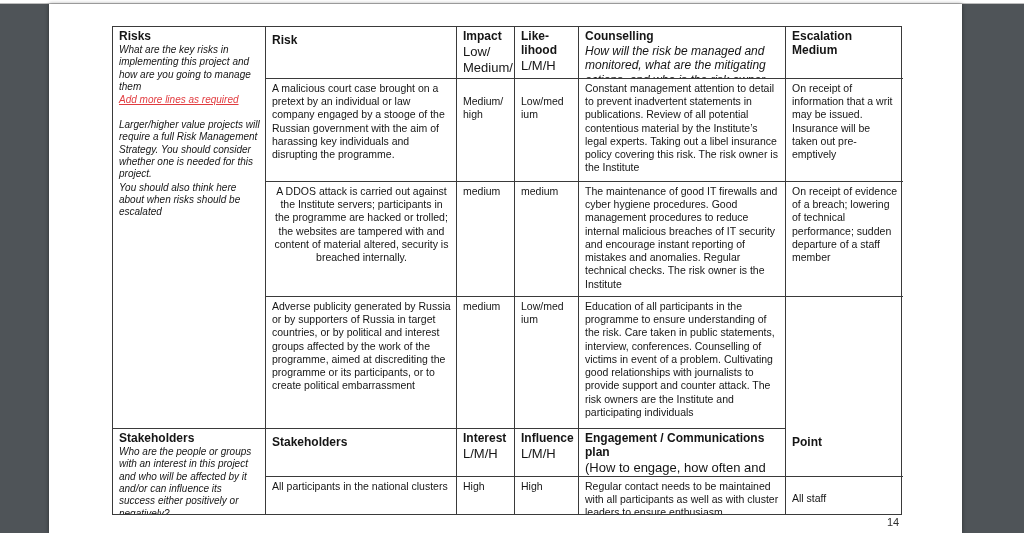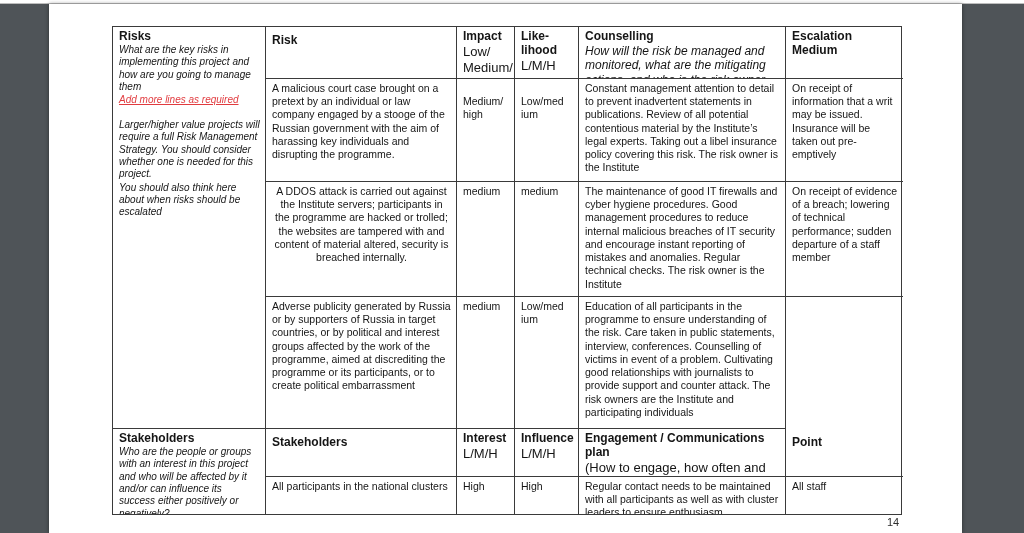--- a/index.html
+++ b/index.html
@@ -187,21 +187,21 @@
       </div>
       <div class="cell data br" style="grid-column:3; grid-row:6;">
         <span>High</span>
       </div>
       <div class="cell data br" style="grid-column:4; grid-row:6;">
         <span>High</span>
       </div>
       <div class="cell data br" style="grid-column:5; grid-row:6;">
         <span>Regular contact needs to be maintained with all participants as well as with cluster leaders to ensure enthusiasm,</span>
       </div>
-      <div class="cell data" style="grid-column:6; grid-row:6;">
+      <div class="cell data" style="grid-column:6; grid-row:6;margin-top:12px;">
         <span>All staff</span>
       </div>
 
     </div>
 
     <div class="page-number">14</div>
   </div>
 </div>
 
 </body></html>

